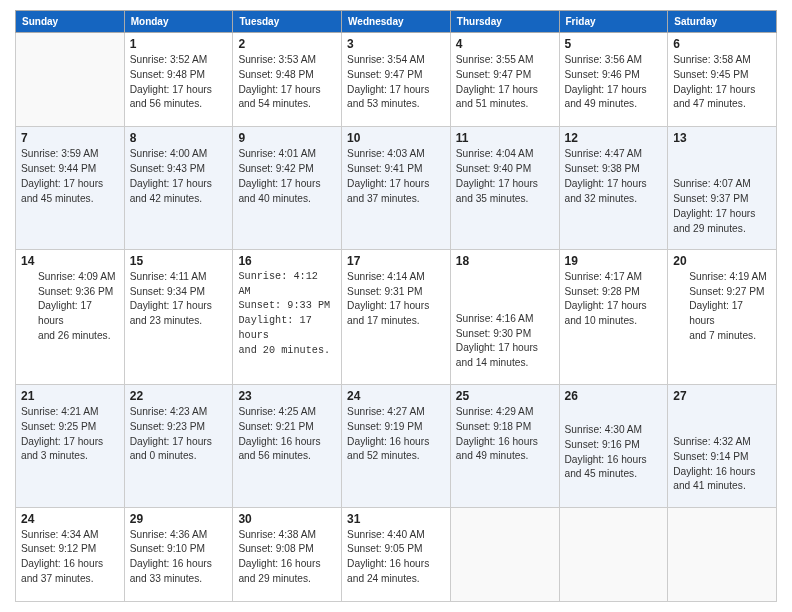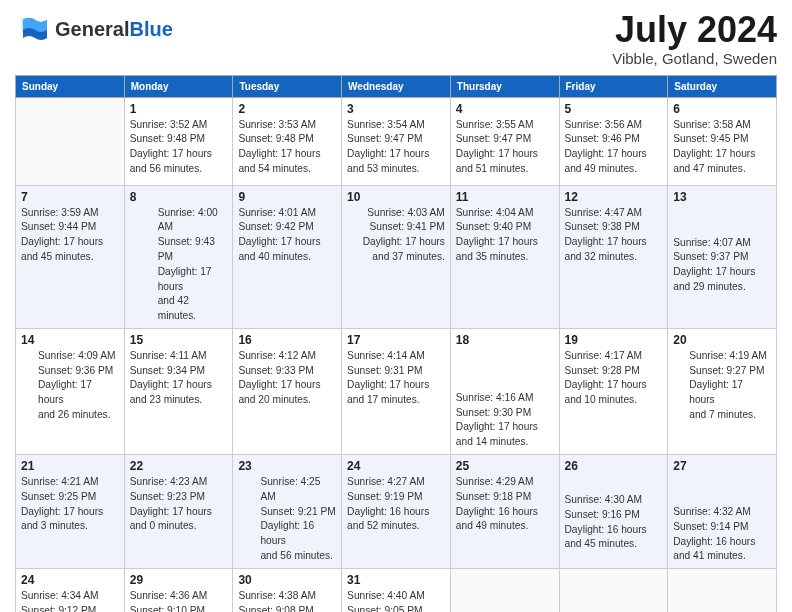--- a/index.html
+++ b/index.html
@@ -84,42 +84,20 @@
       color: #333;
     }
     .stripe-row td {
       background: #f0f4fa;
     }
   </style>
 </head>
 <body>
 
 <div class="page">
-  <div class="header">
-    <div class="logo">
-      <div class="logo-row">
-        <svg width="38" height="38" viewBox="0 0 38 38">
-          <rect x="0" y="0" width="38" height="38" fill="white"></rect>
-
-          <path d="M6 8 L20 8 L20 22 L6 22 Z" fill="#1565c0" opacity="0.15"></path>
-          <path d="M8 10 Q14 6 20 10 Q26 14 32 10 L32 28 Q26 32 20 28 Q14 24 8 28 Z" fill="#1565c0"></path>
-          <path d="M8 10 Q14 6 20 10 Q26 14 32 10 L32 20 Q26 24 20 20 Q14 16 8 20 Z" fill="#42a5f5"></path>
-        </svg>
-        <div>
-          <div style="font-size:20px;font-weight:bold;color:#333;line-height:1;">
-            <span style="color:#333;">General</span><span style="color:#1565c0;">Blue</span>
-          </div>
-        </div>
-      </div>
-    </div>
-    <div class="subtitle-block">
-      <div class="month-title">July 2024</div>
-      <div class="location">Vibble, Gotland, Sweden</div>
-    </div>
-  </div>
 
   <table class="calendar">
     <thead>
       <tr id="thead-row">
           <th>Sunday</th>
           <th>Monday</th>
           <th>Tuesday</th>
           <th>Wednesday</th>
           <th>Thursday</th>
           <th>Friday</th>
@@ -175,35 +153,35 @@
         <tr class="stripe-row">
           <td>
             <span class="day-num">7</span>
             <div class="day-info" style="white-space: pre-line;">Sunrise: 3:59 AM
 Sunset: 9:44 PM
 Daylight: 17 hours
 and 45 minutes.</div>
           </td>
           <td>
             <span class="day-num">8</span>
-            <div class="day-info" style="white-space: pre-line; margin-left: 28px;">Sunrise: 4:00 AM
+            <div class="day-info" style="white-space: pre-line;">Sunrise: 4:00 AM
 Sunset: 9:43 PM
 Daylight: 17 hours
 and 42 minutes.</div>
           </td>
           <td>
             <span class="day-num">9</span>
             <div class="day-info" style="white-space: pre-line;">Sunrise: 4:01 AM
 Sunset: 9:42 PM
 Daylight: 17 hours
 and 40 minutes.</div>
           </td>
           <td>
             <span class="day-num">10</span>
-            <div class="day-info" style="white-space: pre-line; text-align: right;">Sunrise: 4:03 AM
+            <div class="day-info" style="white-space: pre-line;">Sunrise: 4:03 AM
 Sunset: 9:41 PM
 Daylight: 17 hours
 and 37 minutes.</div>
           </td>
           <td>
             <span class="day-num">11</span>
             <div class="day-info" style="white-space: pre-line;">Sunrise: 4:04 AM
 Sunset: 9:40 PM
 Daylight: 17 hours
 and 35 minutes.</div>
@@ -233,21 +211,21 @@
           </td>
           <td>
             <span class="day-num">15</span>
             <div class="day-info" style="white-space: pre-line;">Sunrise: 4:11 AM
 Sunset: 9:34 PM
 Daylight: 17 hours
 and 23 minutes.</div>
           </td>
           <td>
             <span class="day-num">16</span>
-            <div class="day-info" style="white-space: pre-line;">Sunrise: 4:12 AM
+            <div class="day-info" style="white-space: pre-line; font-family: Liberation Mono, monospace;">Sunrise: 4:12 AM
 Sunset: 9:33 PM
 Daylight: 17 hours
 and 20 minutes.</div>
           </td>
           <td>
             <span class="day-num">17</span>
             <div class="day-info" style="white-space: pre-line;">Sunrise: 4:14 AM
 Sunset: 9:31 PM
 Daylight: 17 hours
 and 17 minutes.</div>
@@ -284,21 +262,21 @@
           </td>
           <td>
             <span class="day-num">22</span>
             <div class="day-info" style="white-space: pre-line;">Sunrise: 4:23 AM
 Sunset: 9:23 PM
 Daylight: 17 hours
 and 0 minutes.</div>
           </td>
           <td>
             <span class="day-num">23</span>
-            <div class="day-info" style="white-space: pre-line; margin-left: 22px;">Sunrise: 4:25 AM
+            <div class="day-info" style="white-space: pre-line;">Sunrise: 4:25 AM
 Sunset: 9:21 PM
 Daylight: 16 hours
 and 56 minutes.</div>
           </td>
           <td>
             <span class="day-num">24</span>
             <div class="day-info" style="white-space: pre-line;">Sunrise: 4:27 AM
 Sunset: 9:19 PM
 Daylight: 16 hours
 and 52 minutes.</div>

